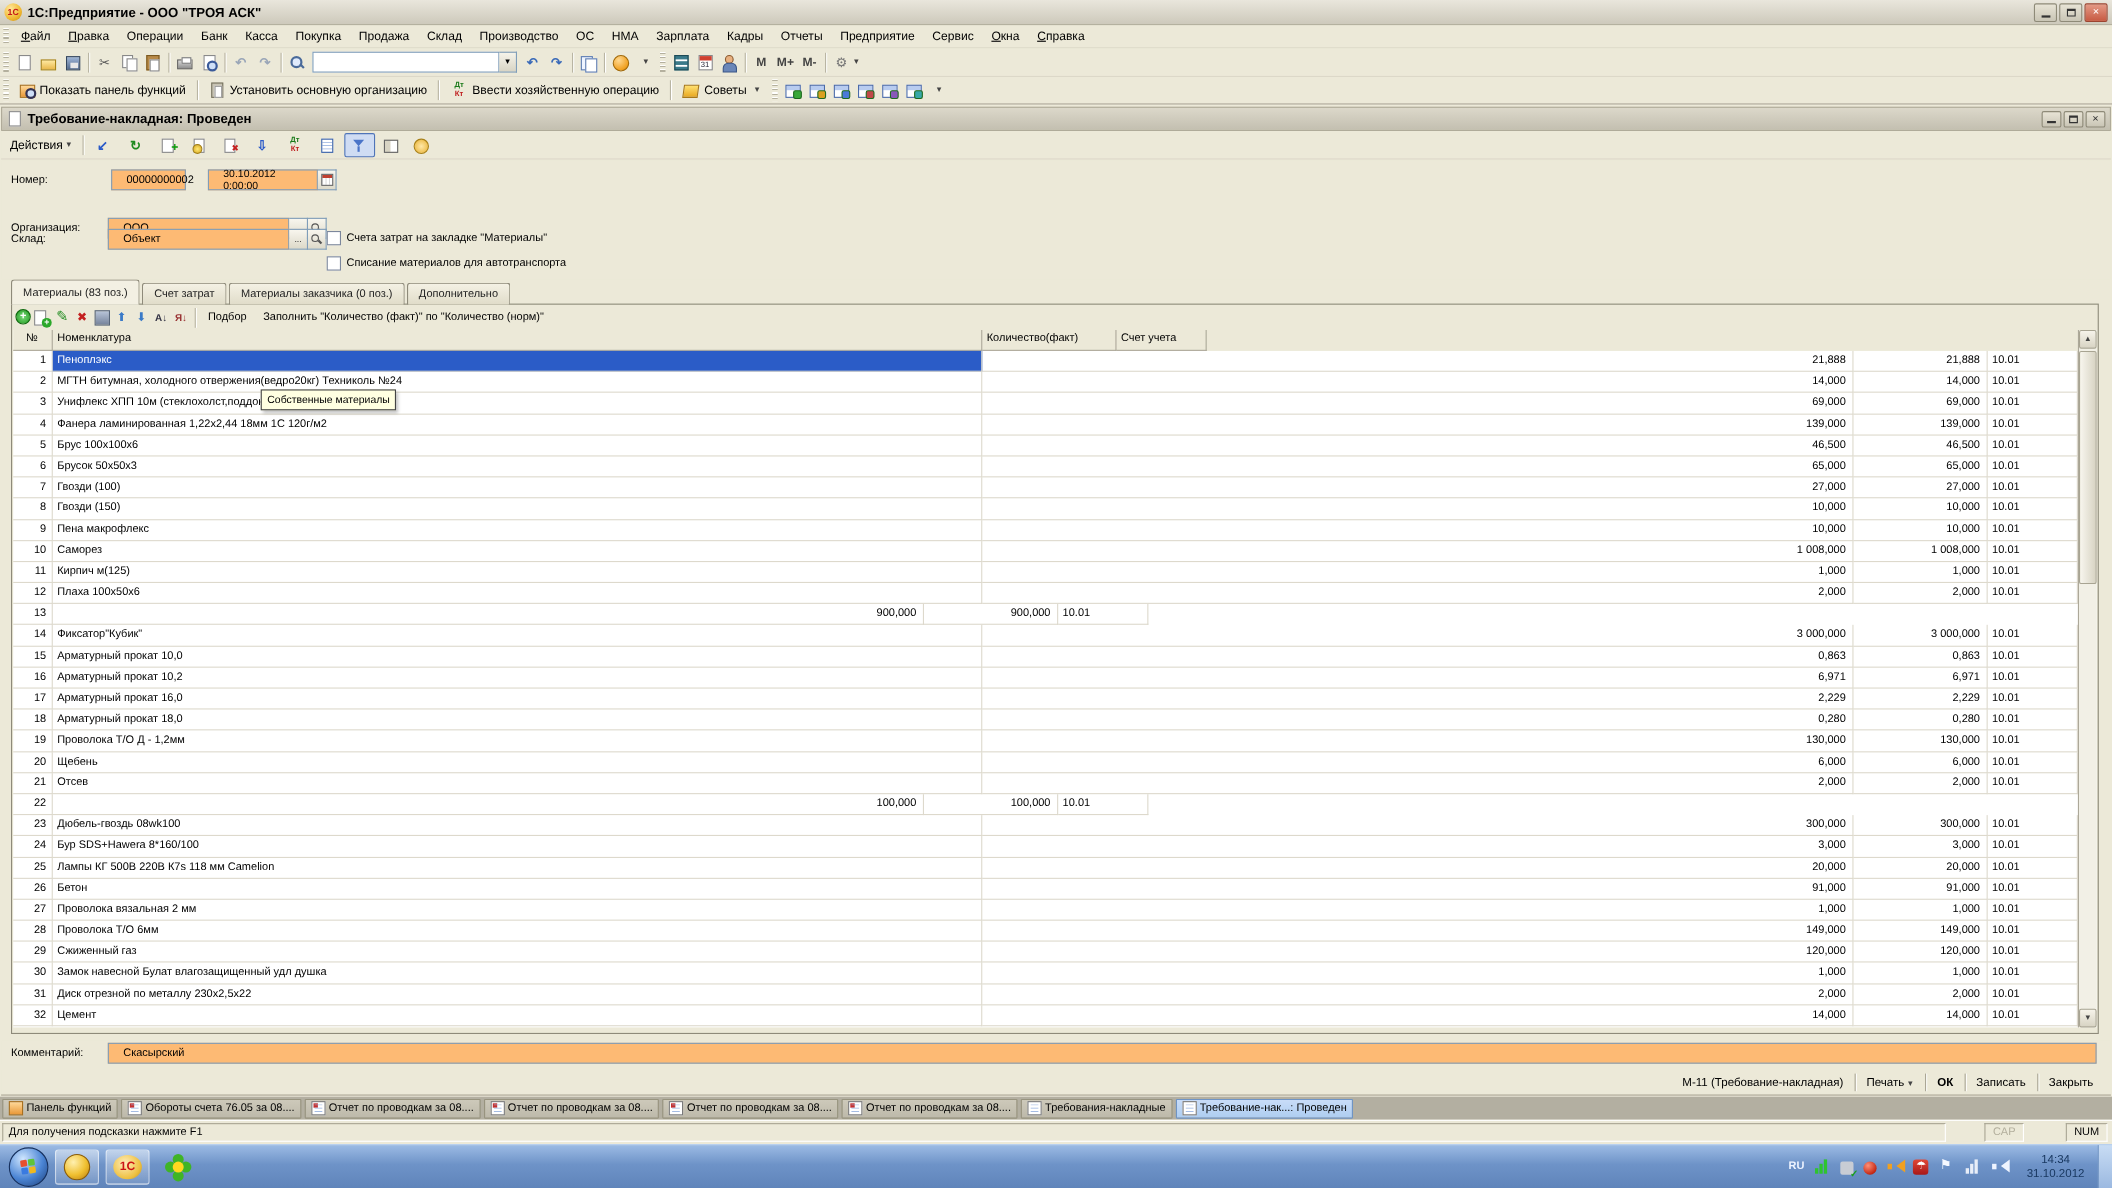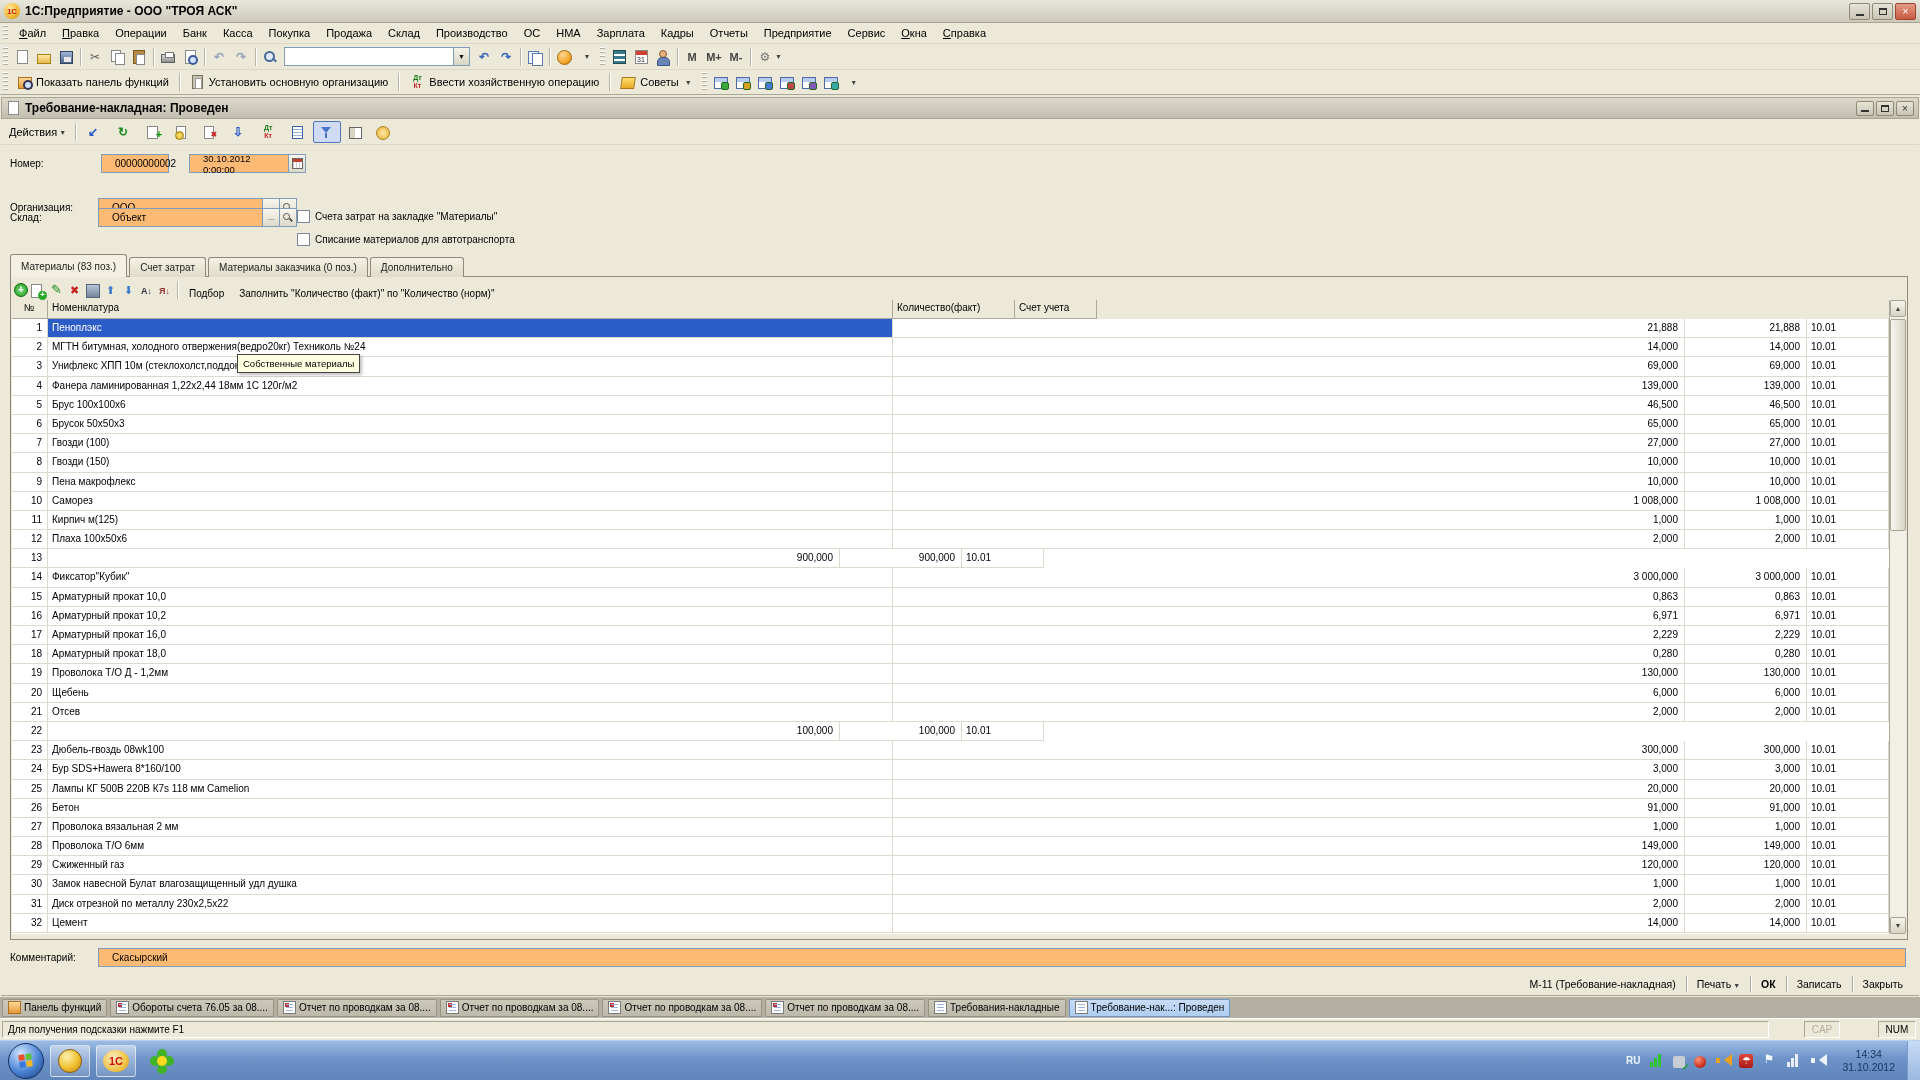--- a/index.html
+++ b/index.html
@@ -146,21 +146,21 @@
   .checkbox { width:13px; height:13px; background:#fff; border:1px solid #7c879c; }
 
   
   #tabs { position:absolute; left:10px; top:254px; height:23px; display:flex; align-items:flex-end; gap:2px; z-index:3; }
   .tab { height:20px; padding:0 10px; display:flex; align-items:center; font-size:10px;
     background:linear-gradient(#f4f1e4,#e0dcc9); border:1px solid #8e8a7a; border-bottom:none; border-radius:3px 3px 0 0; color:#222; }
   .tab.active { height:23px; background:#f3f0e3; font-weight:normal; position:relative; z-index:4; }
 
   
   #tabpage { position:absolute; left:10px; top:276px; width:1898px; height:664px; background:#ece9d8; border:1px solid #8e8a7a; }
-  #table-toolbar { position:absolute; left:12px; top:278px; width:1894px; height:21px; display:flex; align-items:flex-end; gap:1px; }
+  #table-toolbar { position:absolute; left:12px; top:278px; width:1894px; height:21px; display:flex; align-items:center; gap:1px; }
   .mini { position:relative; width:17px; height:17px; text-align:center; line-height:16px; font-size:12px; }
   .mini.add { color:#fff; } 
   .mini.add::before { content:"+"; position:absolute; left:2px; top:1px; width:12px; height:12px; line-height:11px; border-radius:50%; background:radial-gradient(#7ad87a,#1e9a1e); border:1px solid #0e6a0e; color:#fff; font-weight:bold; font-size:10px; }
   .mini.addcopy::before { content:""; position:absolute; left:1px; top:2px; width:9px; height:12px; background:#fff; border:1px solid #888; }
   .mini.addcopy::after { content:"+"; position:absolute; right:0px; bottom:-1px; width:9px; height:9px; line-height:8px; border-radius:50%; background:#2aa82a; color:#fff; font-size:8px; font-weight:bold; }
   .mini.edit::before { content:"\270E"; color:#1e8a1e; font-size:13px; }
   .mini.del::before { content:"\2716"; color:#c42020; font-size:11px; }
   .mini.endedit::before { content:""; position:absolute; left:2px; top:2px; width:12px; height:12px; background:linear-gradient(#b8c4d8,#76849c); border:1px solid #566478; }
   .mini.up::before { content:"\2B06"; color:#3a7ac8; font-size:11px; }
   .mini.down::before { content:"\2B07"; color:#3a7ac8; font-size:11px; }

